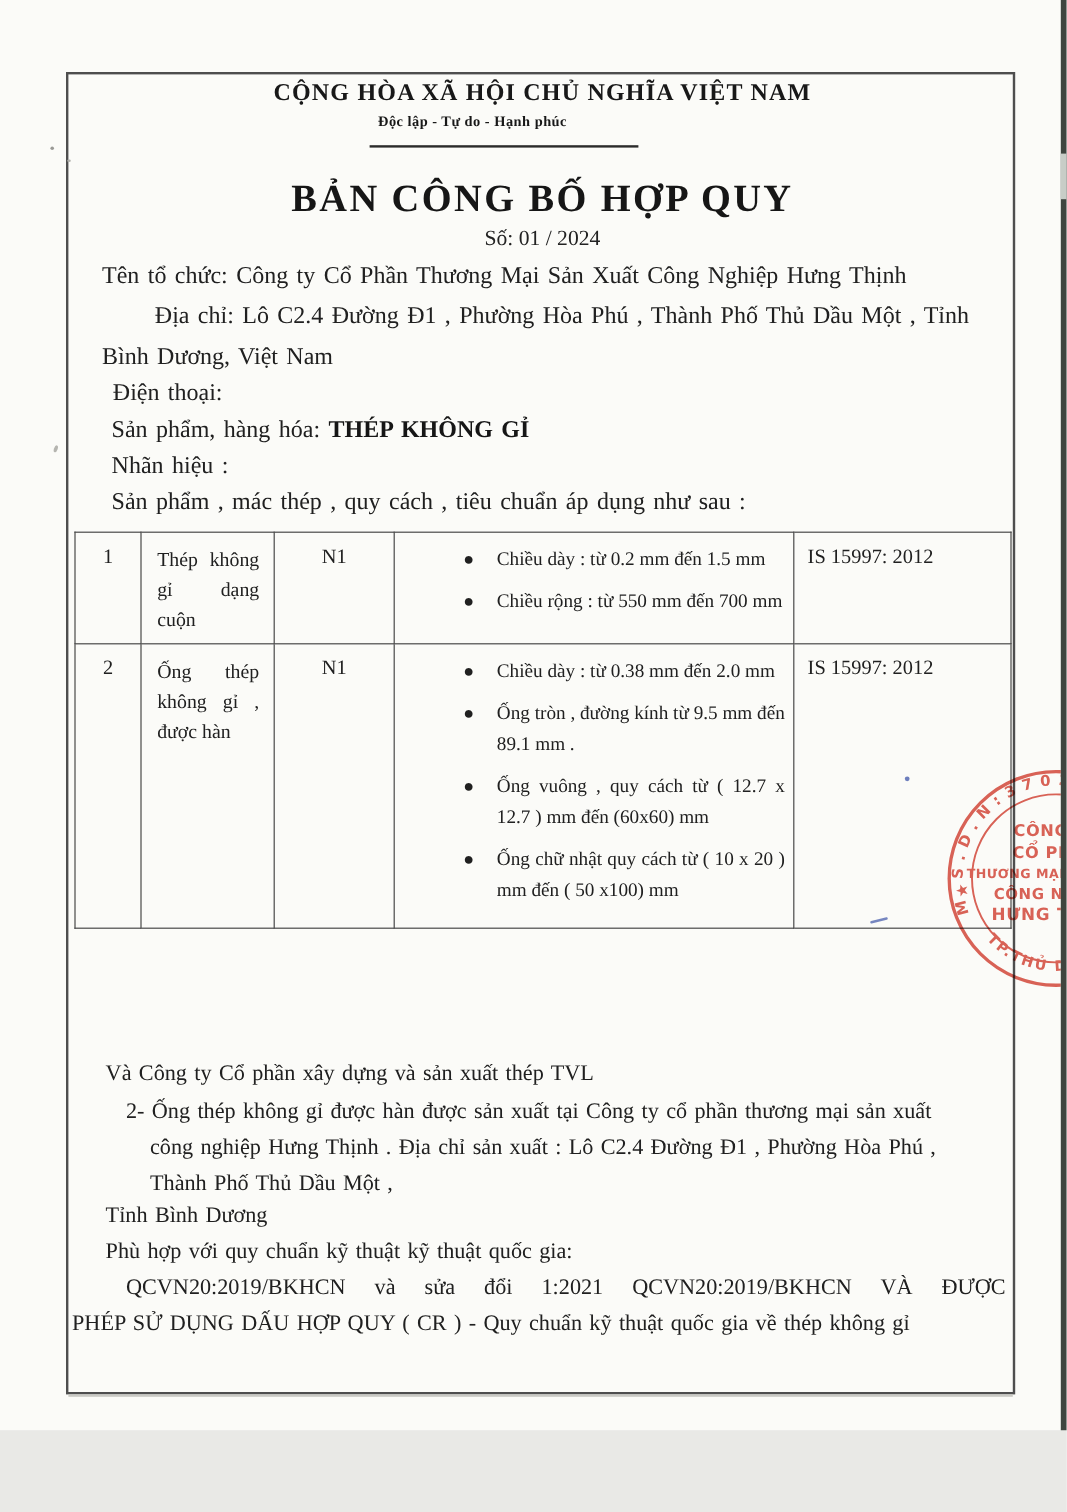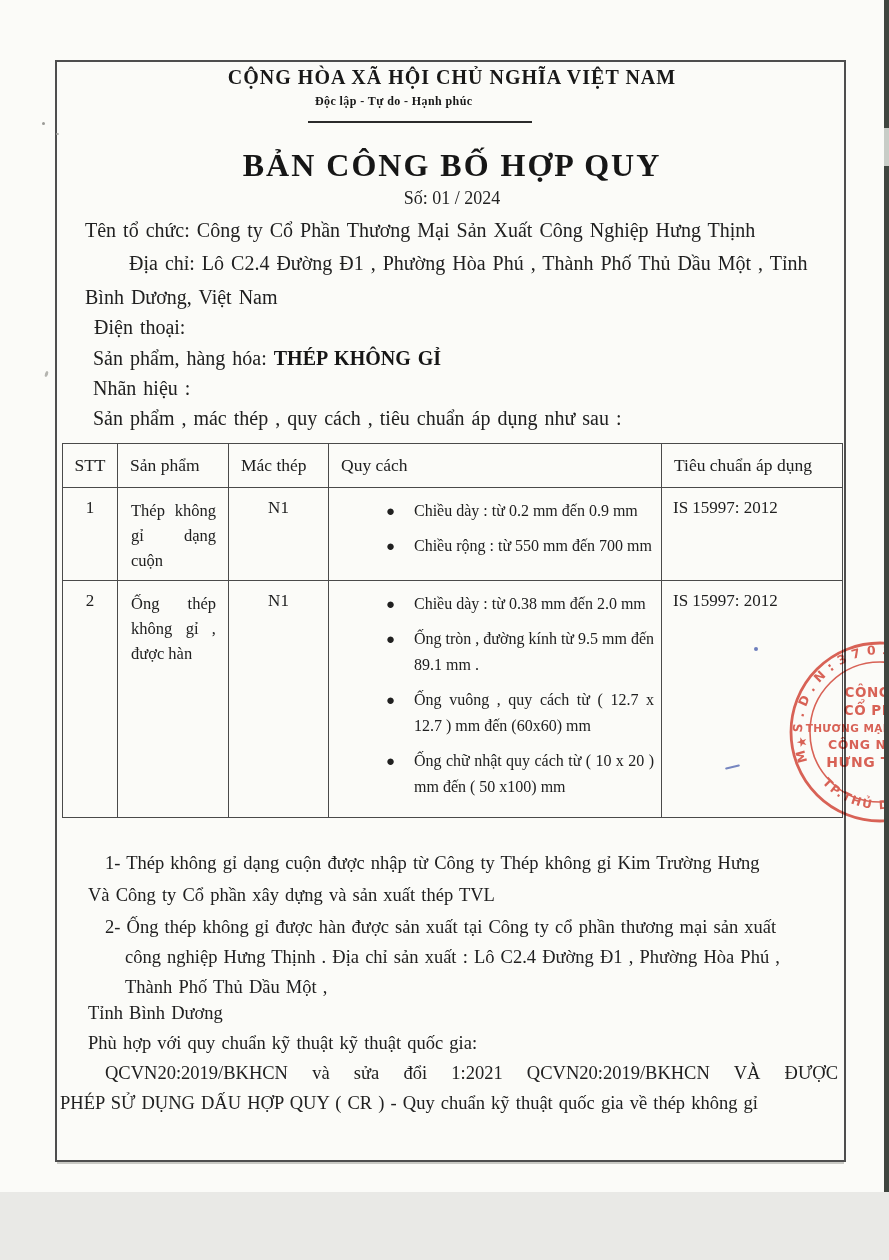--- a/index.html
+++ b/index.html
@@ -71,34 +71,27 @@
 
   <table class="doc">
     <colgroup>
         <col style="width:55px">
         <col style="width:111px">
         <col style="width:100px">
         <col style="width:329px">
         <col style="width:181px">
       </colgroup>
     <tbody>
-        <tr class="hdr" style="height:44px">
-      <td class="c">STT</td>
-      <td>Sản phẩm</td>
-      <td>Mác thép</td>
-      <td>Quy cách</td>
-      <td>Tiêu chuẩn áp dụng</td>
-    </tr>
     <tr style="height:93px">
       <td class="stt">1</td>
       <td class="sp">Thép không gỉ dạng cuộn</td>
       <td class="mac">N1</td>
       <td>
         <ul class="spec">
-          <li><span class="bl">●</span><span>Chiều dày : từ 0.2 mm đến 0.9 mm</span></li>
+          <li><span class="bl">●</span><span>Chiều dày : từ 0.2 mm đến 1.5 mm</span></li>
           <li><span class="bl">●</span><span>Chiều rộng : từ 550 mm đến 700 mm</span></li>
         </ul>
       </td>
       <td class="tc">IS 15997: 2012</td>
     </tr>
     <tr style="height:237px">
       <td class="stt">2</td>
       <td class="sp">Ống thép không gỉ , được hàn</td>
       <td class="mac">N1</td>
       <td>
@@ -107,21 +100,20 @@
           <li><span class="bl">●</span><span>Ống tròn , đường kính từ 9.5 mm đến 89.1 mm .</span></li>
           <li><span class="bl">●</span><span>Ống vuông , quy cách từ ( 12.7 x 12.7 ) mm đến (60x60) mm</span></li>
           <li><span class="bl">●</span><span>Ống chữ nhật quy cách từ ( 10 x 20 ) mm đến ( 50 x100) mm</span></li>
         </ul>
       </td>
       <td class="tc">IS 15997: 2012</td>
     </tr>
   </tbody>
     </table>
 
-  <div class="abs nline" style="left:105px;top:853px;">1- Thép không gỉ dạng cuộn được nhập từ Công ty Thép không gỉ Kim Trường Hưng</div>
   <div class="abs nline" style="left:88px;top:885px;">Và Công ty Cổ phần xây dựng và sản xuất thép TVL</div>
   <div class="abs nline" style="left:105px;top:917px;">2- Ống thép không gỉ được hàn được sản xuất tại Công ty cổ phần thương mại sản xuất</div>
   <div class="abs nline" style="left:125px;top:947px;">công nghiệp Hưng Thịnh . Địa chỉ sản xuất : Lô C2.4 Đường Đ1 , Phường Hòa Phú ,</div>
   <div class="abs nline" style="left:125px;top:977px;">Thành Phố Thủ Dầu Một ,</div>
   <div class="abs nline" style="left:88px;top:1003px;">Tỉnh Bình Dương</div>
   <div class="abs nline" style="left:88px;top:1033px;">Phù hợp với quy chuẩn kỹ thuật kỹ thuật quốc gia:</div>
   <div class="abs nline just" style="left:105px;top:1063px;">QCVN20:2019/BKHCN và sửa đổi 1:2021 QCVN20:2019/BKHCN VÀ ĐƯỢC</div>
   <div class="abs nline" style="left:60px;top:1093px;">PHÉP SỬ DỤNG DẤU HỢP QUY ( CR ) -  Quy chuẩn kỹ thuật quốc gia về thép không gỉ</div>
 
   <svg class="stamp" viewBox="756 600 128 256">

